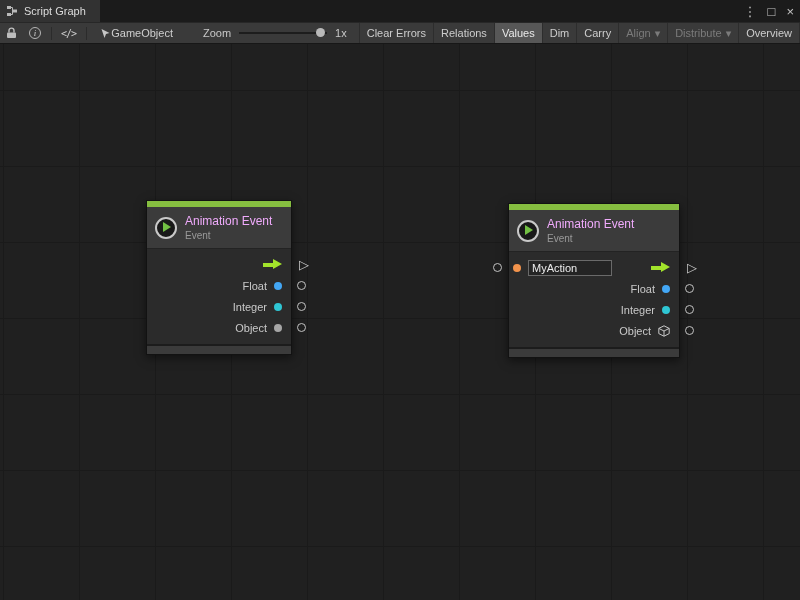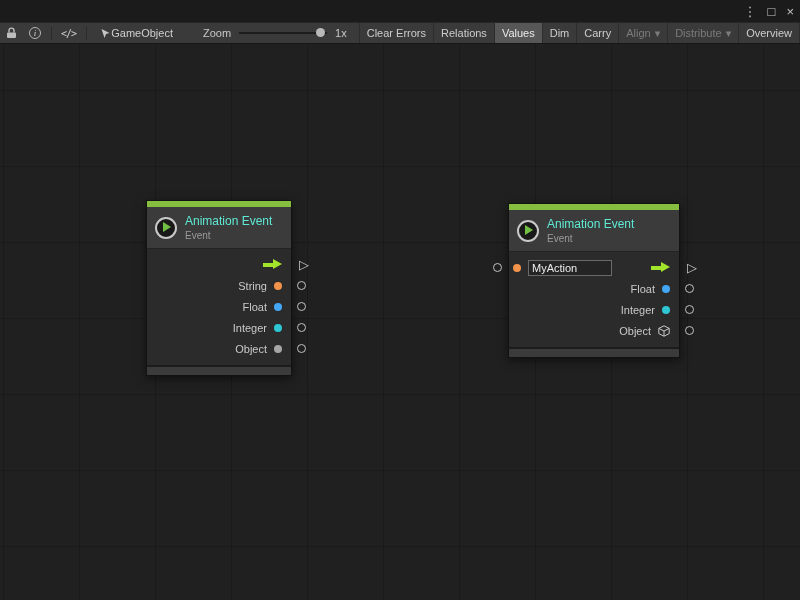--- a/index.html
+++ b/index.html
@@ -34,41 +34,50 @@
     background-image:linear-gradient(to right,#1a1a1a 1px,transparent 1px),linear-gradient(to bottom,#1a1a1a 1px,transparent 1px);
     background-size:76px 76px;background-position:3px 46px}
 
   
   .node{position:absolute;background:#2b2b2b;border:1px solid #121212;box-shadow:0 3px 9px rgba(0,0,0,.5)}
   .node-accent{height:6px;background:var(--accent-green,#86be40)}
   .node-header{display:flex;align-items:center;gap:8px;padding:7px 10px 7px 8px;background:#3b3b3b;border-bottom:1px solid #232323}
   .play{width:22px;height:22px;min-width:22px;border-radius:50%;background:#191919;border:2px solid #c9c9c9;position:relative}
   .play::after{content:"";position:absolute;left:6px;top:3.5px;border-left:8px solid var(--play-green,#72c043);border-top:5.5px solid transparent;border-bottom:5.5px solid transparent}
   .titles{display:flex;flex-direction:column;gap:2px}
-  .ntitle{font-size:12px;color:#5eead4}
+  .ntitle{font-size:12px;color:#f0abfc}
   .nsub{font-size:10px;color:#9a9a9a}
   .node-body{padding:5px 0 6px;background:#2b2b2b}
   .row{position:relative;display:flex;align-items:center;justify-content:flex-end;gap:7px;height:21px;padding:0 9px}
   .row.action{justify-content:flex-start;padding-left:4px}
   .spacer{flex:1}
   .plabel{font-size:11px;color:#c9c9c9}
   .dot{width:8px;height:8px;min-width:8px;border-radius:50%}
   .circle-port{position:absolute;right:-15px;top:50%;margin-top:-5px;width:9px;height:9px;border:1.5px solid #c2c2c2;border-radius:50%;background:transparent;cursor:crosshair}
   .circle-port.left{left:-16px;right:auto}
   .tri-port{position:absolute;right:-18px;top:50%;transform:translateY(-52%);font-size:13px;color:#cdcdcd;line-height:1;cursor:crosshair}
   .garrow{position:relative;width:19px;height:11px}
   .garrow .stem{position:absolute;left:0;top:3.5px;width:11px;height:4px;background:var(--arrow-green,#a2e32b)}
   .garrow .head{position:absolute;right:0;top:0;width:0;height:0;border-left:9px solid var(--arrow-green,#a2e32b);border-top:5.5px solid transparent;border-bottom:5.5px solid transparent}
   .afield{width:84px;height:16px;background:#242424;border:1px solid #6a6a6a;color:#ececec;font-size:11px;font-family:"Liberation Sans",sans-serif;padding:0 3px;outline:none}
   .node-footer{height:10px;background:#3b3b3b;border-top:2px solid #1c1c1c}
 </style>
 </head>
 <body>
 
 <div class="titlebar">
+  <div class="tab">
+    <svg width="12" height="12" viewBox="0 0 12 12">
+        <rect x="1" y="1" width="4" height="3" fill="#b9b9b9"></rect>
+        <rect x="7" y="4.5" width="4" height="3" fill="#b9b9b9"></rect>
+        <rect x="1" y="8" width="4" height="3" fill="#b9b9b9"></rect>
+        <path d="M5 2.5 H6.5 V9.5 H5 M6.5 6 H7" stroke="#b9b9b9" fill="none"></path>
+      </svg>
+    <span>Script Graph</span>
+  </div>
   <div class="win-icons">
     <span>⋮</span>
     <span>□</span>
     <span>×</span>
   </div>
 </div>
 
 <div class="toolbar">
   <span class="tb-icon">
     <svg width="11" height="12" viewBox="0 0 11 12">
@@ -139,25 +148,20 @@
         <span class="nsub">Event</span>
       </span>
     </div>
     <div class="node-body">
       <div class="row">
         <span class="garrow">
             <span class="stem"></span>
             <span class="head"></span>
           </span>
         <span class="tri-port">▷</span>
-      </div>
-      <div class="row">
-        <span class="plabel">String</span>
-        <span class="dot" style="background-color: rgb(242, 147, 76);"></span>
-        <span class="circle-port"></span>
       </div>
       <div class="row">
         <span class="plabel">Float</span>
         <span class="dot" style="background-color: rgb(67, 167, 245);"></span>
         <span class="circle-port"></span>
       </div>
       <div class="row">
         <span class="plabel">Integer</span>
         <span class="dot" style="background-color: rgb(47, 198, 212);"></span>
         <span class="circle-port"></span>

